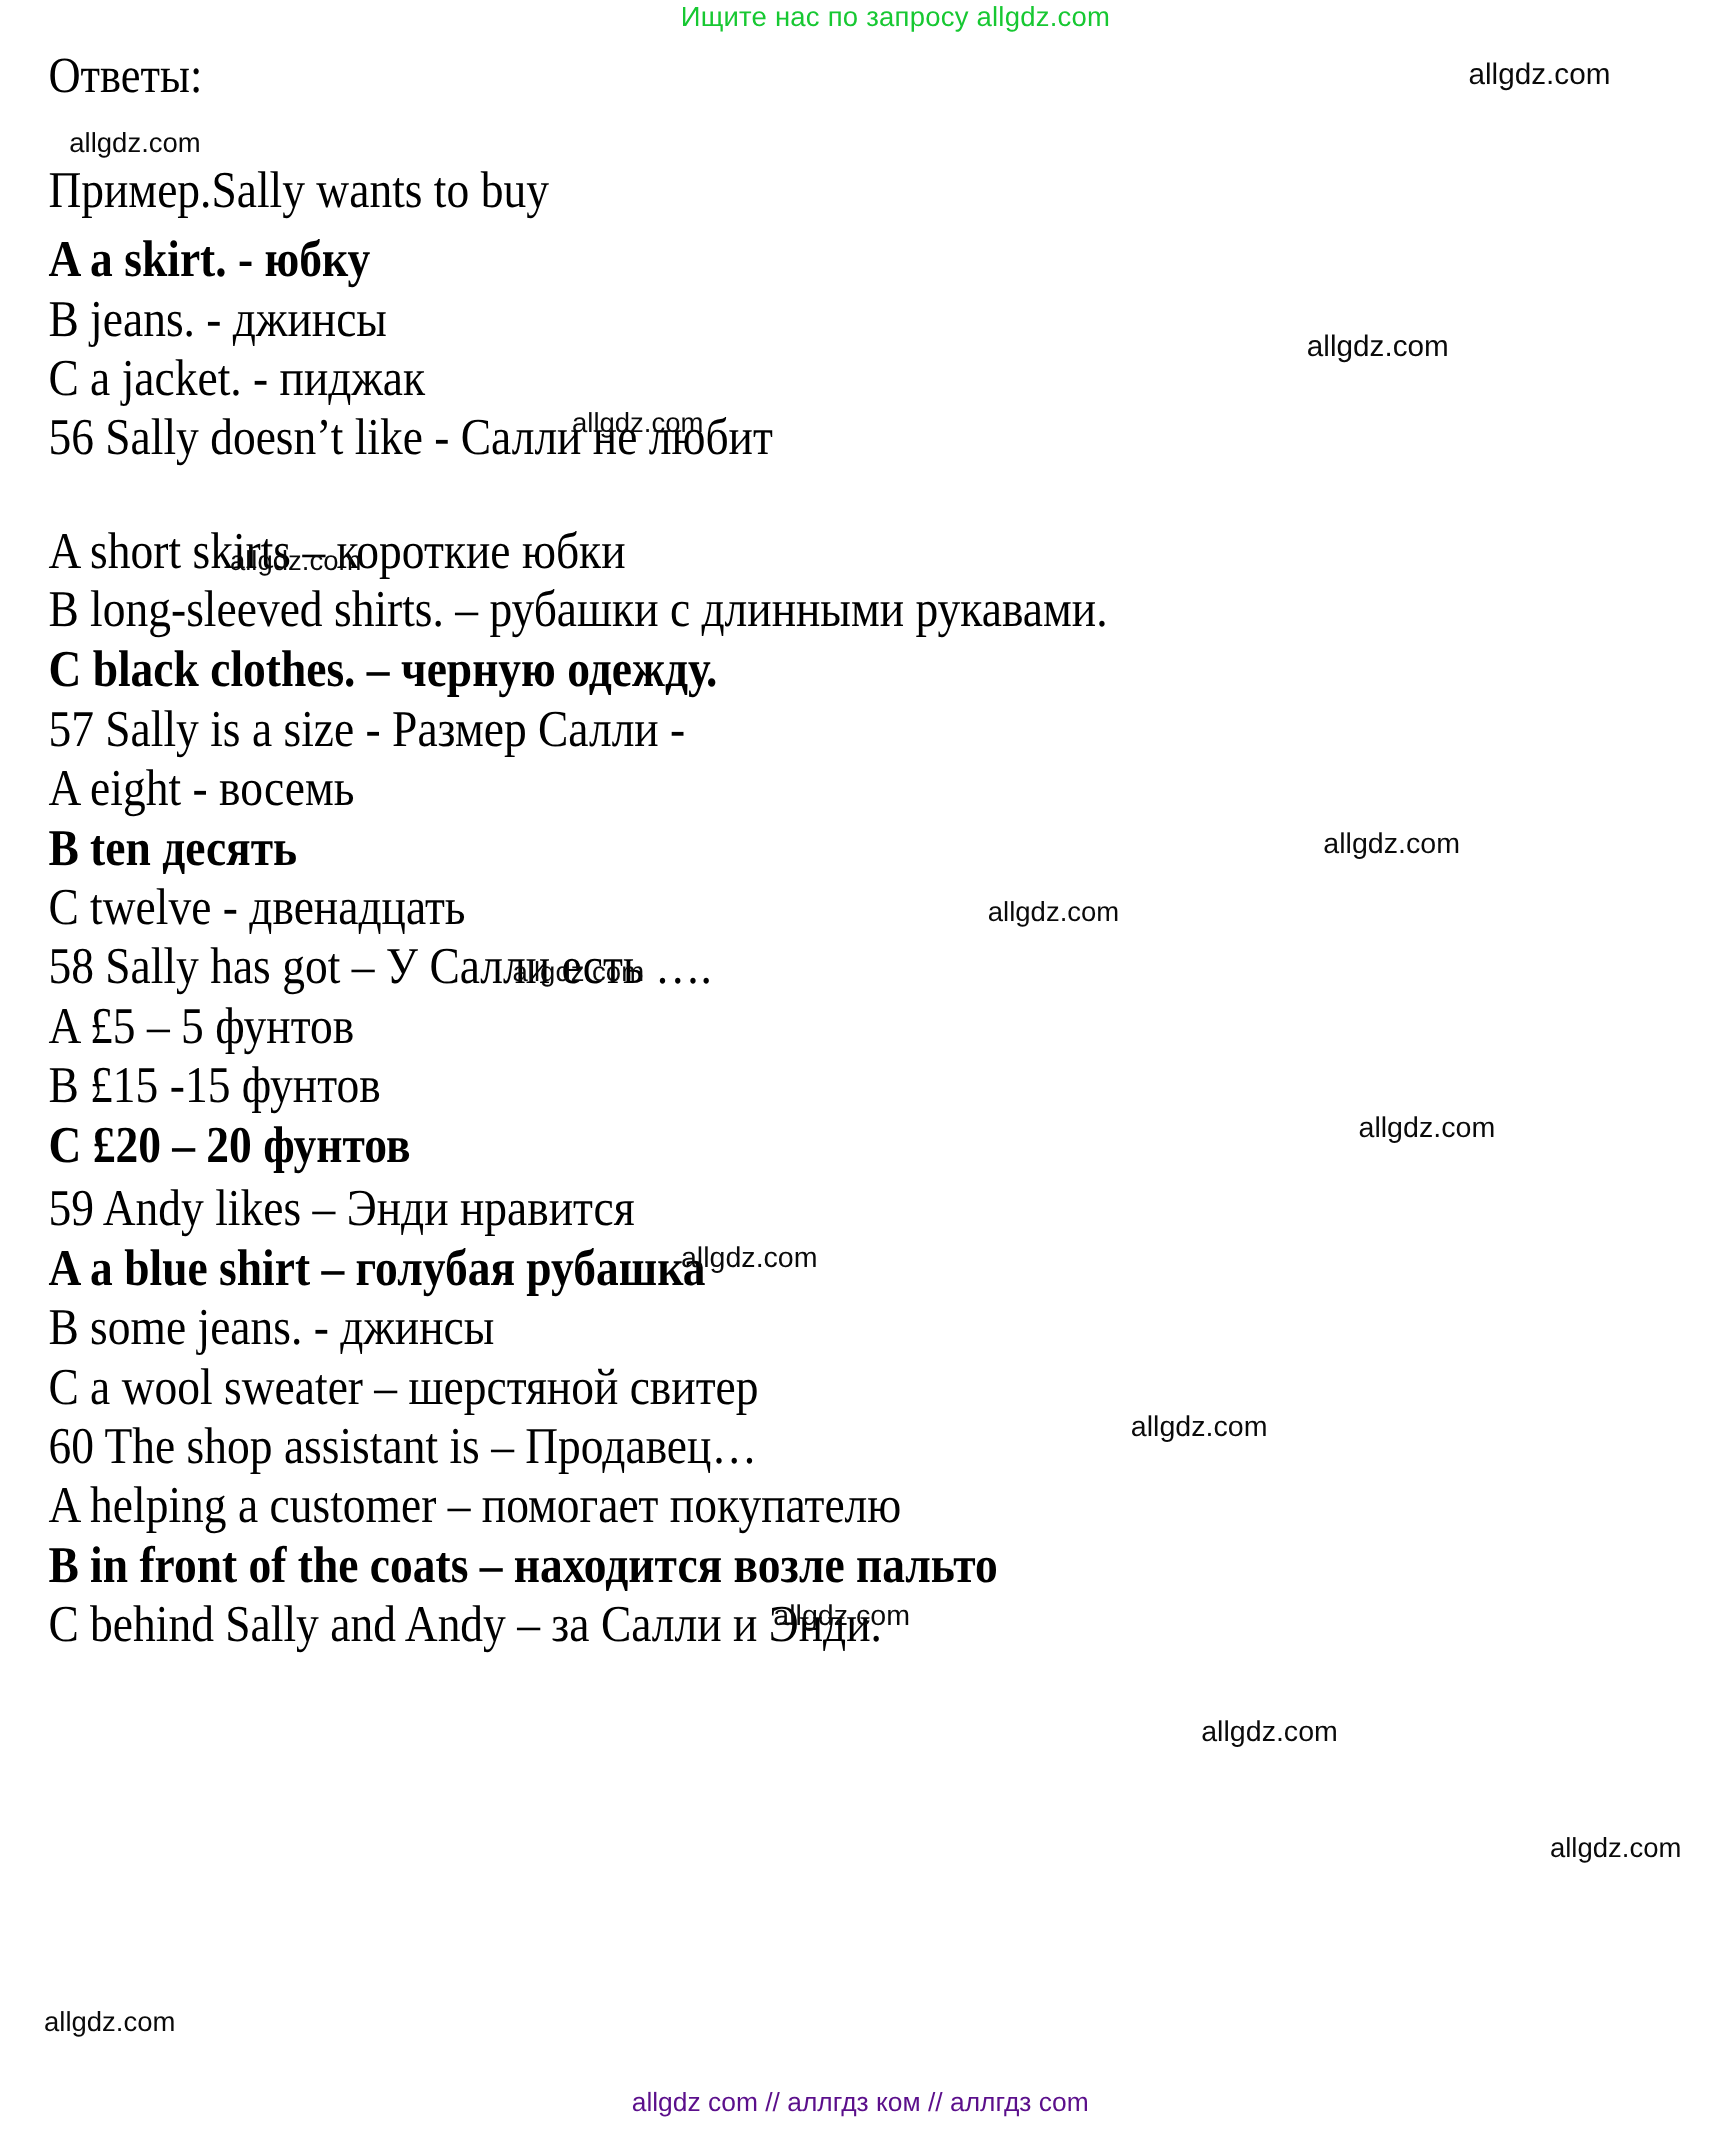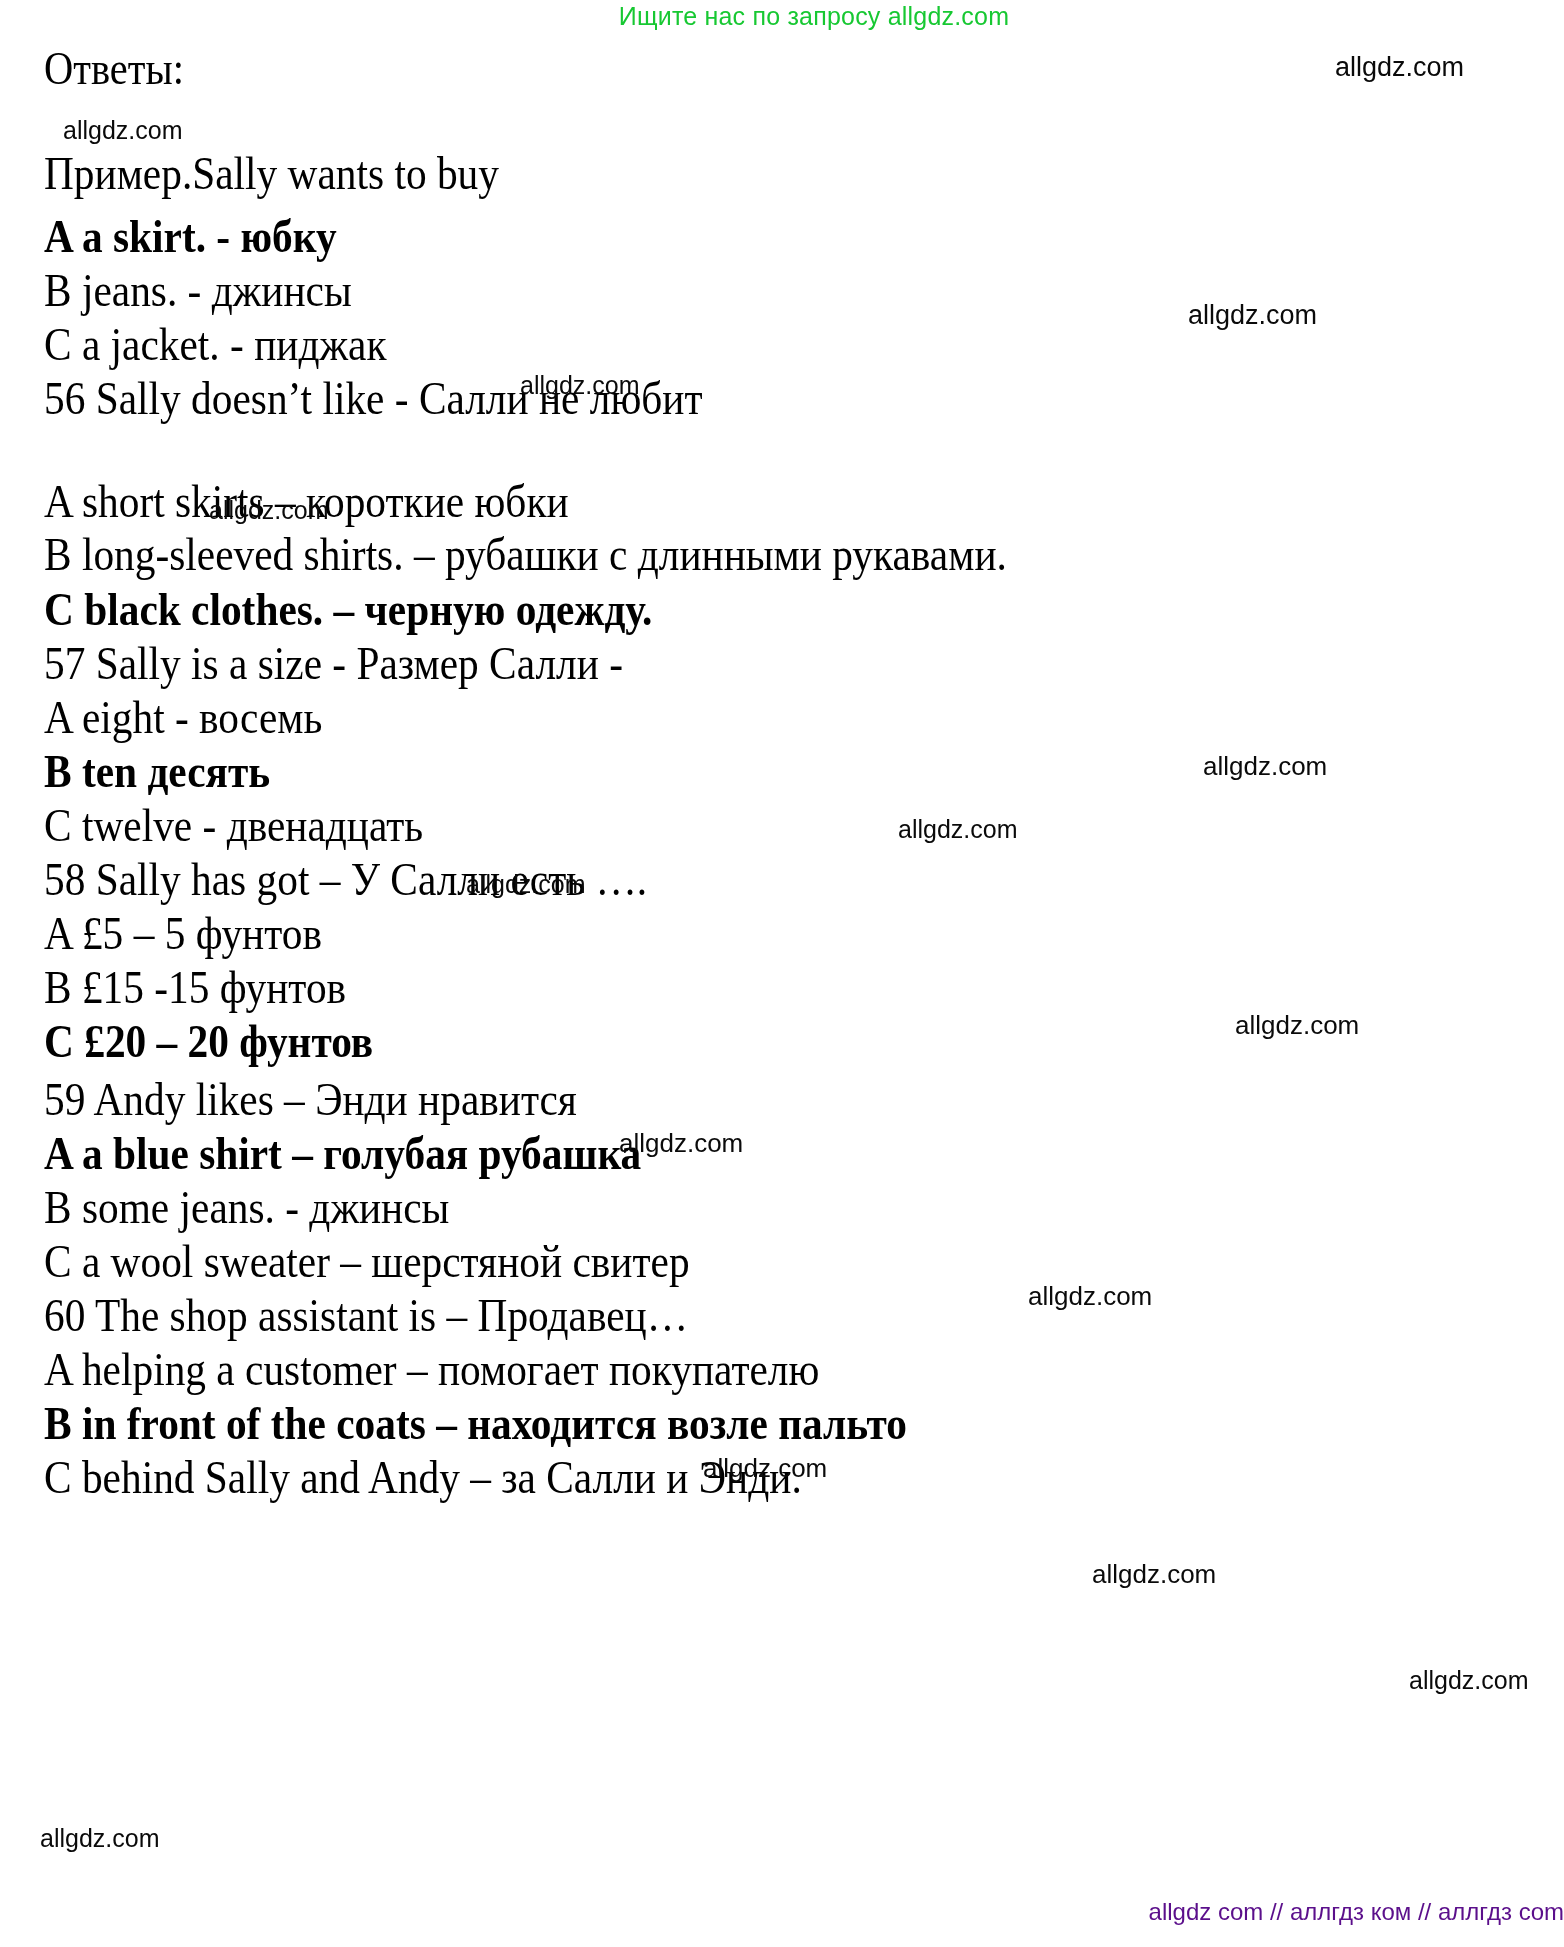--- a/index.html
+++ b/index.html
@@ -63,21 +63,21 @@
     transform: scaleX(0.88);
     transform-origin: left center;
   }
 
   
   .footer {
     position: absolute;
     left: 0;
     top: 1898px;
     width: 1564px;
-    text-align: right;
+    text-align: center;
     font-family: "Liberation Sans", "DejaVu Sans", sans-serif;
     font-size: 24px;
     white-space: nowrap;
   }
 </style>
 </head>
 <body>
 
 <div class="page">
 

